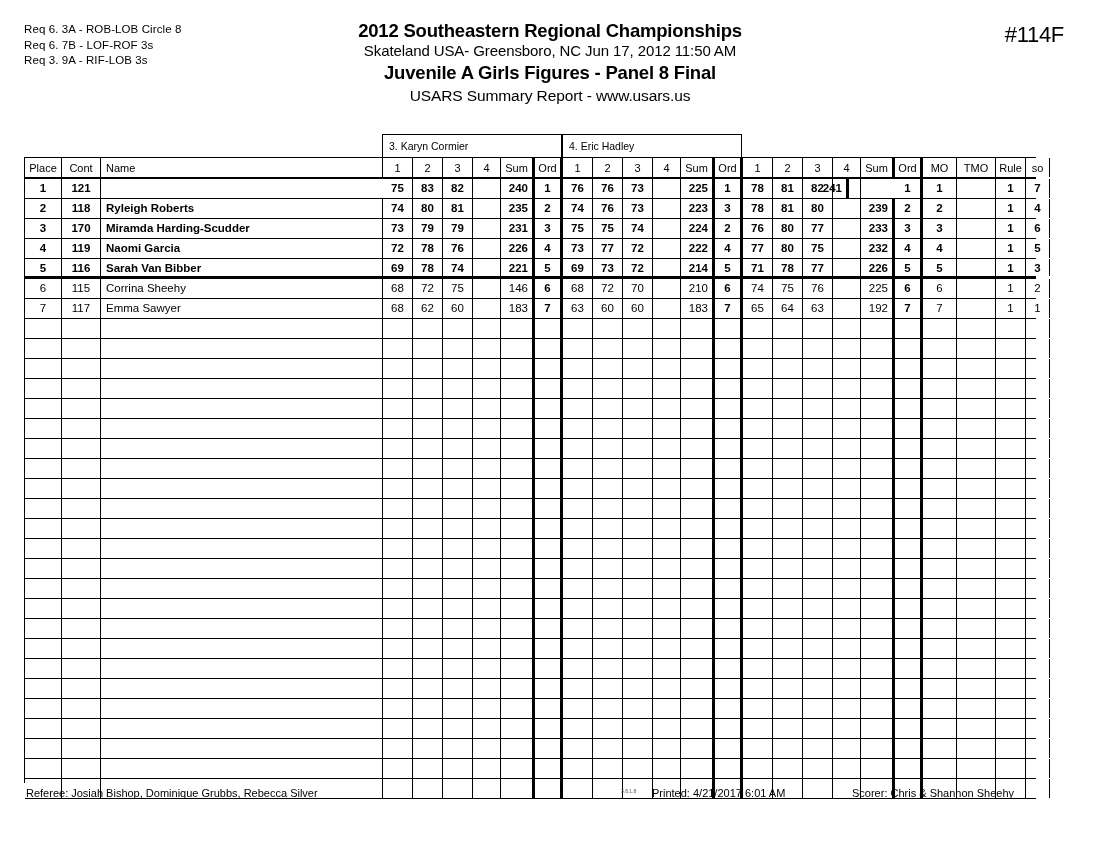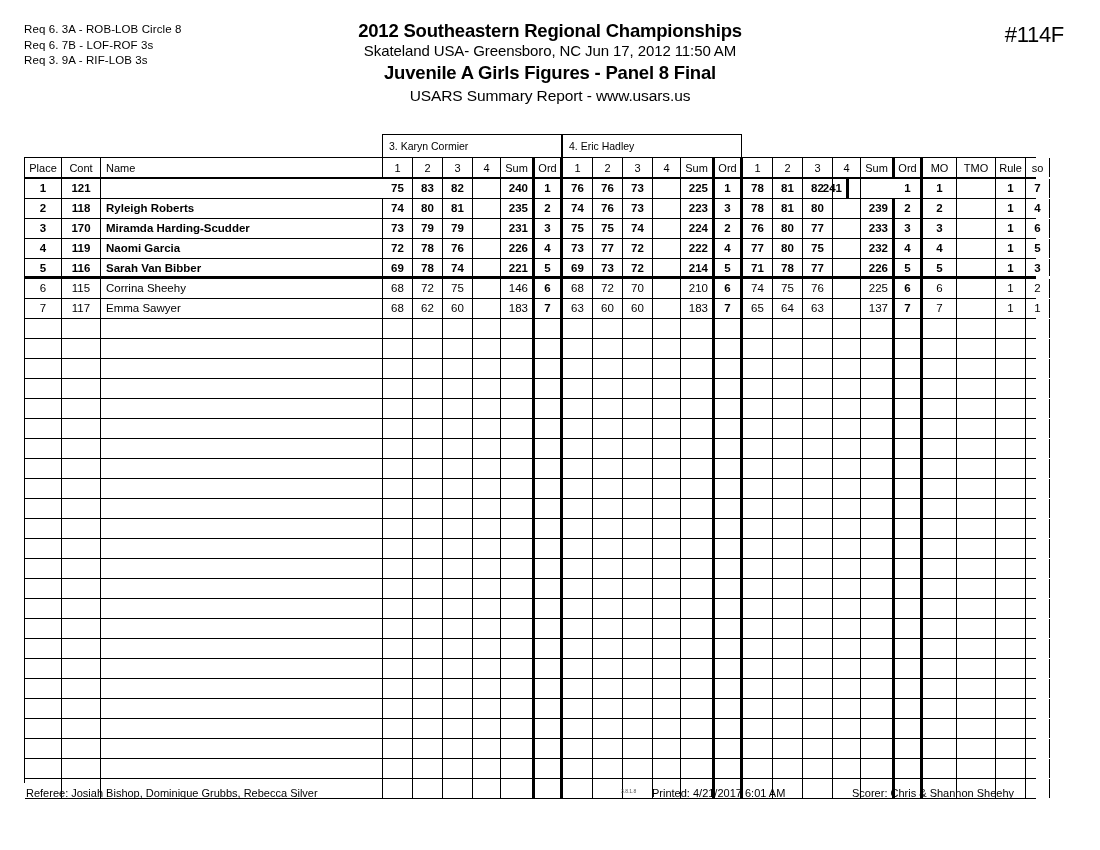--- a/index.html
+++ b/index.html
@@ -393,21 +393,21 @@
       <div class="cell c-center" style="left: 538px; width: 30px;">63</div>
       <div class="cell c-center" style="left: 568px; width: 30px;">60</div>
       <div class="cell c-center" style="left: 598px; width: 30px;">60</div>
       <div class="cell c-center" style="left: 628px; width: 28px;"></div>
       <div class="cell c-right thick" style="left: 656px; width: 34px;">183</div>
       <div class="cell c-center thick bold" style="left: 690px; width: 28px;">7</div>
       <div class="cell c-center" style="left: 718px; width: 30px;">65</div>
       <div class="cell c-center" style="left: 748px; width: 30px;">64</div>
       <div class="cell c-center" style="left: 778px; width: 30px;">63</div>
       <div class="cell c-center" style="left: 808px; width: 28px;"></div>
-      <div class="cell c-right thick" style="left: 836px; width: 34px;">137</div>
+      <div class="cell c-right thick" style="left: 836px; width: 34px;">192</div>
       <div class="cell c-center thick bold" style="left: 870px; width: 28px;">7</div>
       <div class="cell c-center" style="left: 898px; width: 34px;">7</div>
       <div class="cell c-center" style="left: 932px; width: 39px;"></div>
       <div class="cell c-center" style="left: 971px; width: 30px;">1</div>
       <div class="cell c-center" style="left: 1001px; width: 24px;">1</div>
     </div>
     <div class="row thinline">
       <div class="cell c-center" style="left: 0px; width: 37px;"></div>
       <div class="cell c-center" style="left: 37px; width: 39px;"></div>
       <div class="cell c-left" style="left: 76px; width: 282px;"></div>

